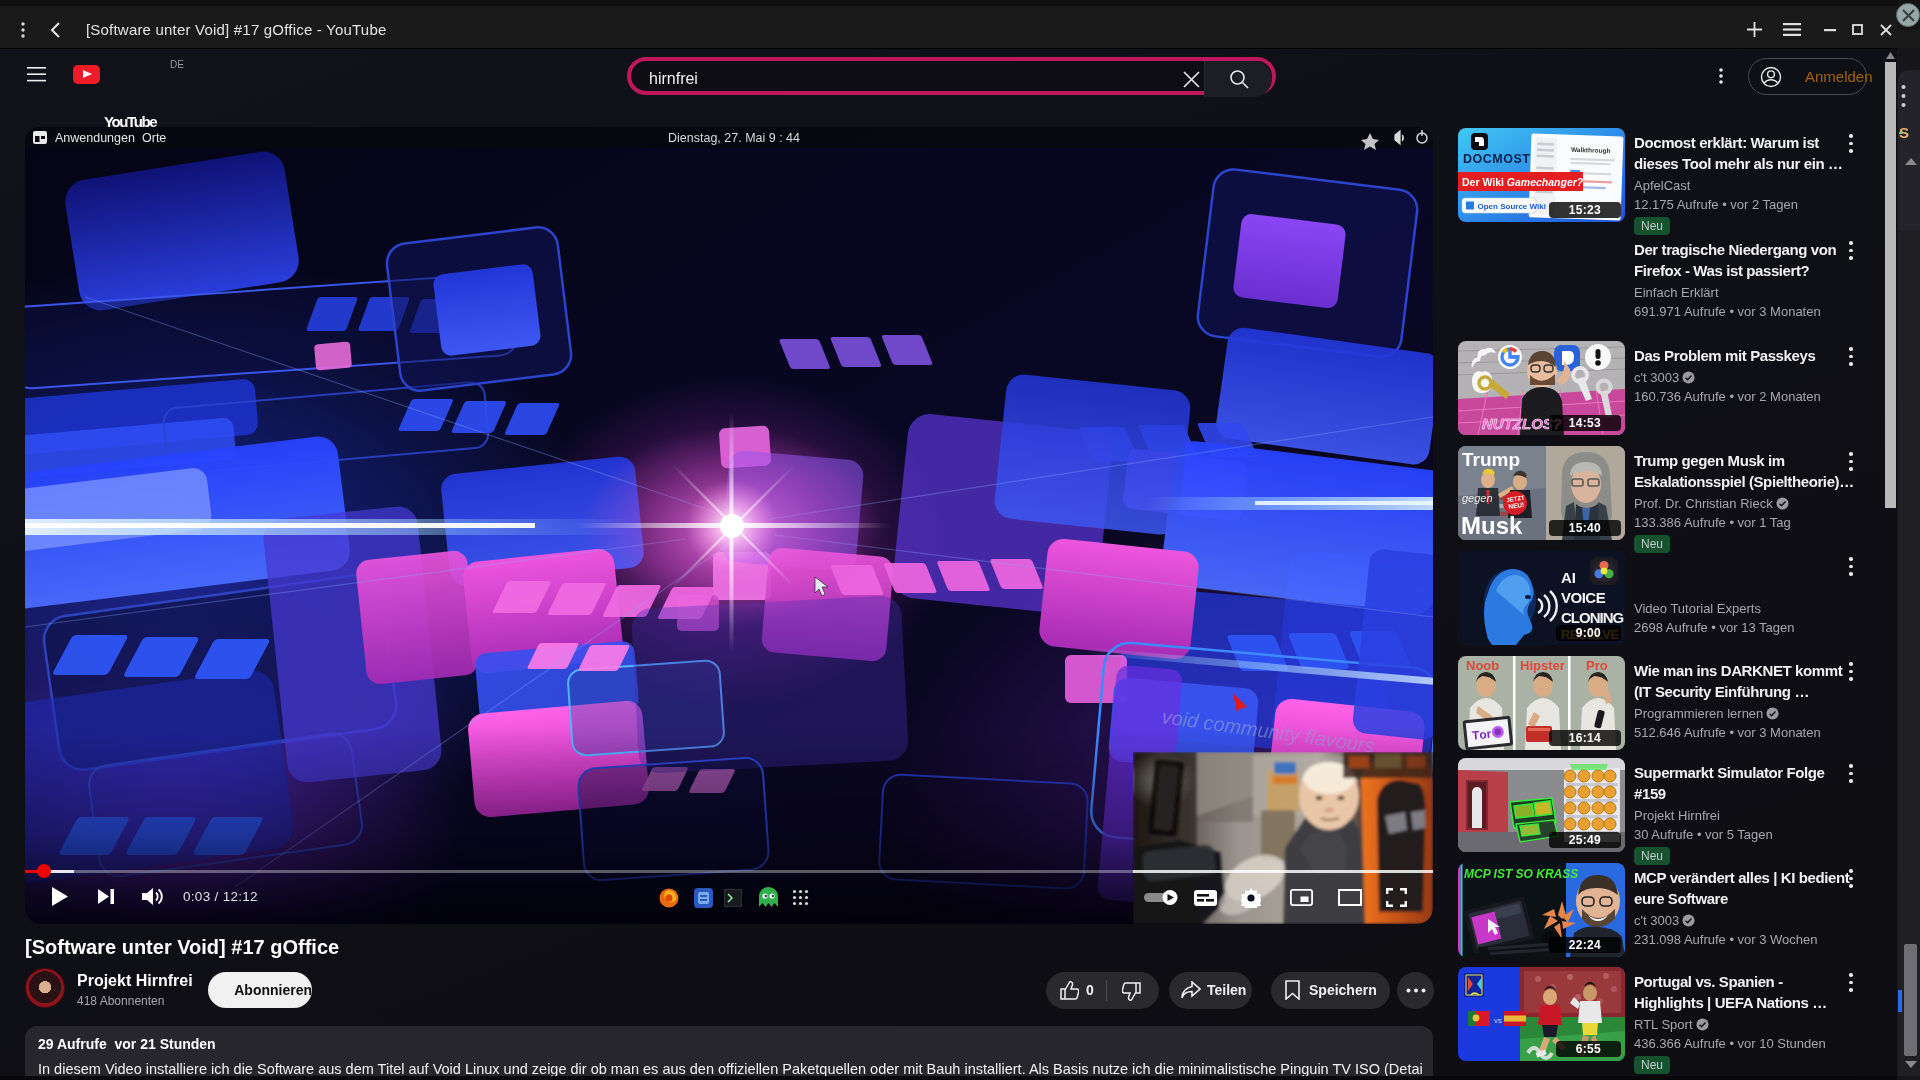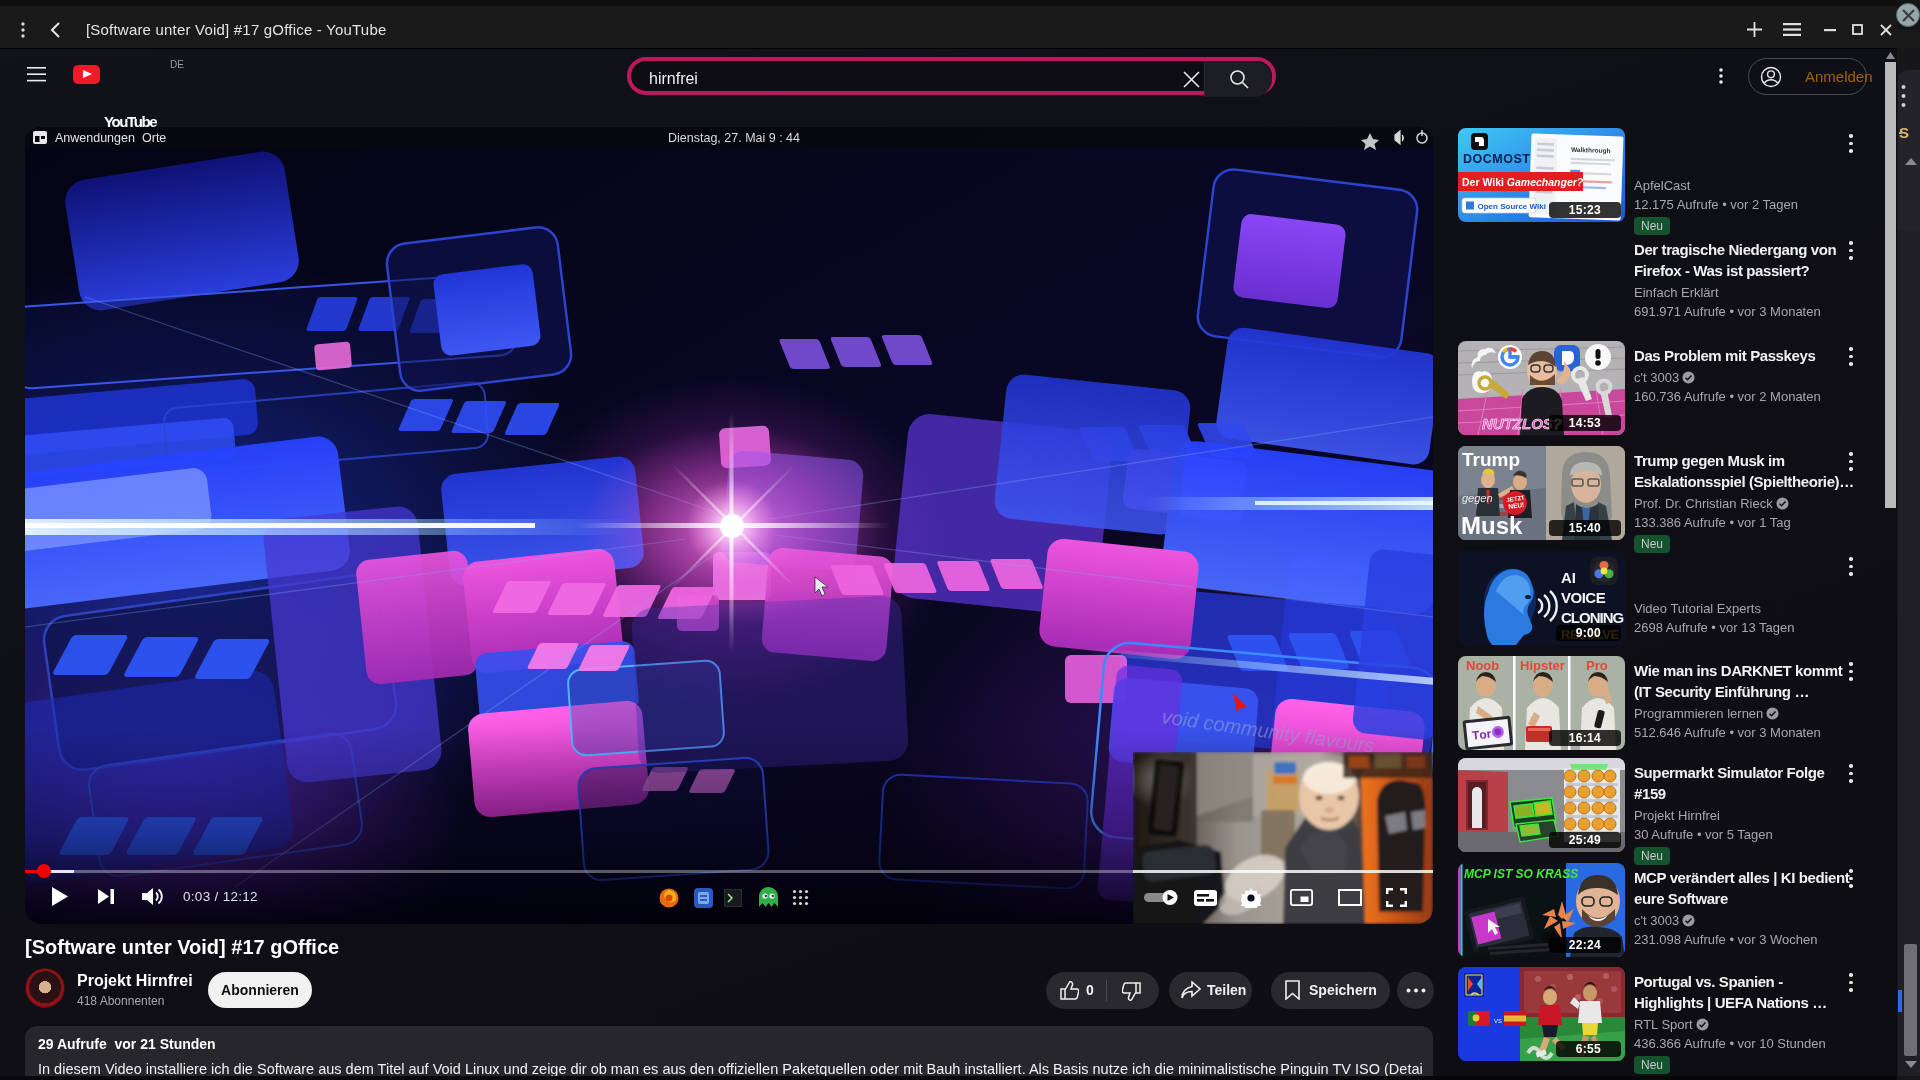--- a/index.html
+++ b/index.html
@@ -20,21 +20,21 @@
 #searchtxt{position:absolute;left:18px;top:9px;font-size:16px;color:#f1f1f1;}
 #anmelden{position:absolute;left:1748px;top:58px;width:119px;height:37px;border:1px solid #4c4c54;border-radius:19px;box-sizing:border-box;}
 #anmelden span{position:absolute;left:46px;top:9px;font-size:15px;color:#a16207;margin-left:10px;}
 
 #video{position:absolute;left:25px;top:127px;width:1408px;height:797px;border-radius:16px;overflow:hidden;background:#05051a;}
 
 #vtitle{position:absolute;left:25px;top:936px;font-size:20px;font-weight:bold;color:#fff;}
 #avatar{position:absolute;left:25px;top:968px;width:40px;height:40px;border-radius:50%;background:radial-gradient(circle at 50% 48%,#d8b090 0 22%,#2a1214 23% 58%,#8e1419 59% 100%);border:1px solid #4a0c10;box-sizing:border-box;}
 #chname{position:absolute;left:77px;top:972px;font-size:16px;font-weight:bold;color:#fff;}
 #chsubs{position:absolute;left:77px;top:994px;font-size:12px;color:#a7a7ad;}
-#subbtn{position:absolute;left:208px;top:972px;width:104px;height:36px;background:#f1f1f1;border-radius:18px;color:#0f0f0f;font-size:14px;font-weight:bold;text-align:center;line-height:36px;}
+#subbtn{position:absolute;left:208px;top:972px;width:104px;height:36px;background:#f1f1f1;border-radius:18px;color:#0f0f0f;font-size:14px;font-weight:bold;text-align:right;line-height:36px;}
 .pill{position:absolute;top:972px;height:37px;background:#29292e;border-radius:19px;color:#f1f1f1;font-size:14px;font-weight:bold;}
 #descbox{position:absolute;left:25px;top:1026px;width:1408px;height:54px;background:#26262c;border-radius:12px 12px 0 0;}
 #descl1{position:absolute;left:13px;top:10px;font-size:14px;font-weight:bold;color:#fff;}
 #descl2{position:absolute;left:13px;top:35px;font-size:14.5px;color:#f2f2f2;white-space:nowrap;overflow:hidden;width:1384px;}
 
 .sbitem{position:absolute;left:1458px;width:420px;}
 .thumb{position:absolute;left:0;top:0;width:167px;height:94px;border-radius:8px;overflow:hidden;background:#222;}
 .dur{position:absolute;right:4px;bottom:4px;background:rgba(0,0,0,.8);color:#fff;font-size:12px;font-weight:bold;padding:1px 20px;border-radius:4px;letter-spacing:.3px;}
 .sbt{position:absolute;left:176px;top:4px;width:220px;font-size:15px;font-weight:bold;color:#f1f1f1;line-height:21px;white-space:nowrap;overflow:hidden;letter-spacing:-0.4px;}
 .sbc{position:absolute;left:176px;width:225px;font-size:13px;color:#a7a7ad;line-height:18px;white-space:nowrap;overflow:hidden;}
@@ -543,20 +543,21 @@
         </g>
         <rect x="13" y="5" width="17" height="17" rx="4" fill="#0c0c10"></rect>
         <path d="M17 9 L23 9 Q26 9 26 13 L26 18 L21 18 L21 14 L17 14 Z" fill="#fff"></path>
         <text x="5" y="35" font-size="12.5" fill="#0a2050" font-weight="bold" letter-spacing="0.5">DOCMOST</text>
         <rect x="0" y="44" width="125" height="19" fill="#e41e20"></rect>
         <text x="4" y="57.5" font-size="10.5" fill="#fff" font-weight="bold">Der Wiki <tspan font-style="italic">Gamechanger?</tspan></text>
         <rect x="4" y="70" width="74" height="15" rx="3" fill="#fff" stroke="#bcd" stroke-width="0.7"></rect>
         <rect x="8" y="73.5" width="8" height="8" fill="#2a7ae0"></rect>
         <text x="19.5" y="80.5" font-size="8" fill="#1a5ac8" font-weight="bold">Open Source Wiki</text>
       </svg><div class="dur">15:23</div></div>
+<div class="sbt">Docmost erklärt: Warum ist<br>dieses Tool mehr als nur ein …</div>
 <div class="sbc" style="top:49px">ApfelCast</div>
 <div class="sbc" style="top:68px">12.175 Aufrufe • vor 2 Tagen</div>
 <div class="neu" style="top:89px">Neu</div>
 </div>
 <div class="kebab" style="top:134px">
     <i></i>
     <i></i>
     <i></i>
   </div>
 <div class="sbitem" style="top:235px;height:100px">

